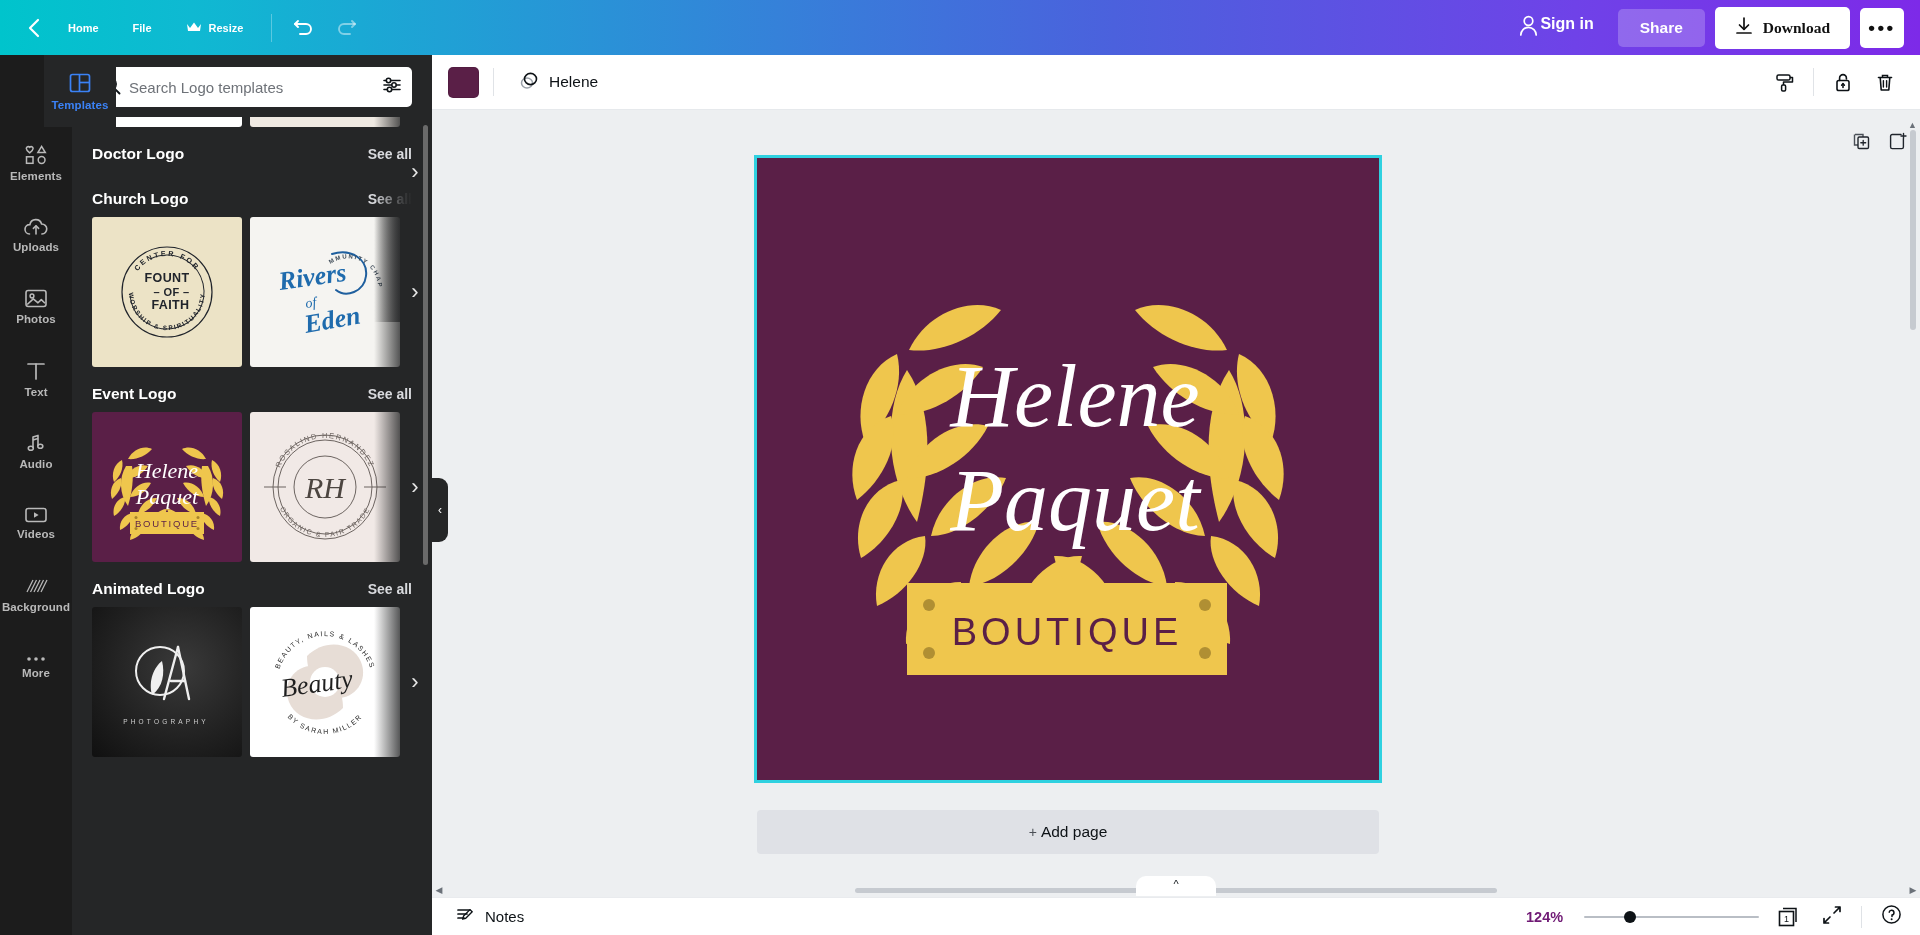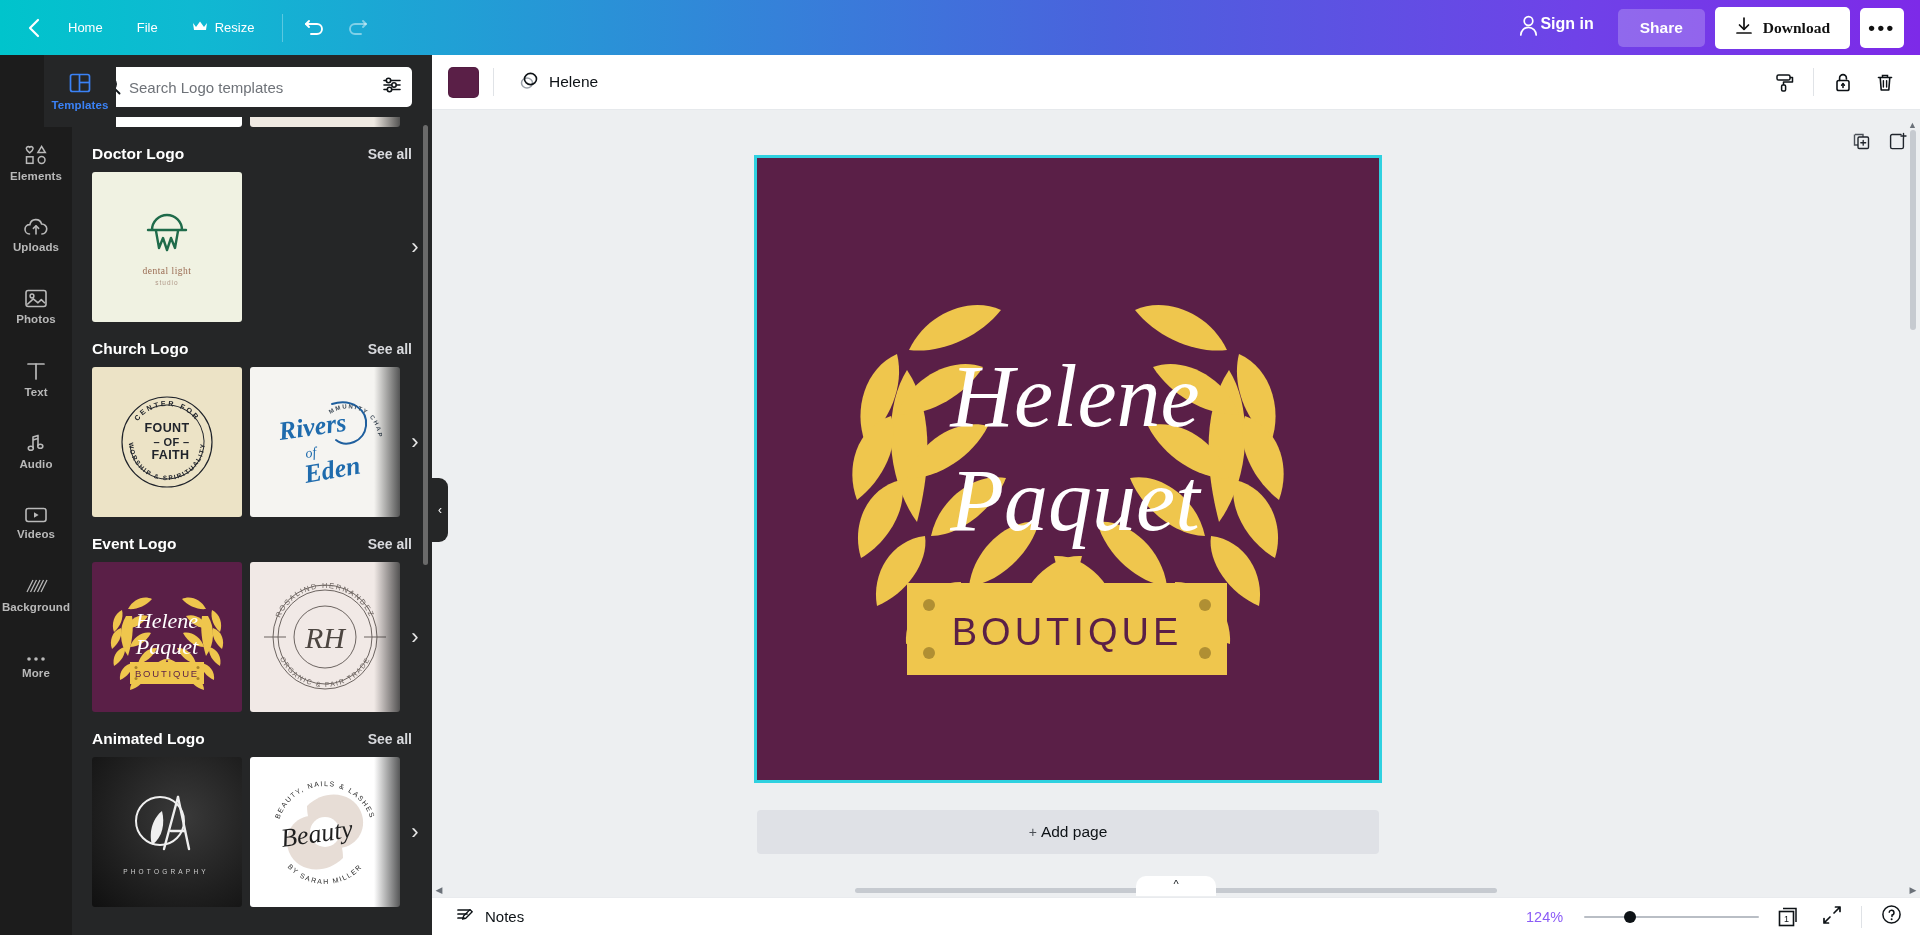--- a/index.html
+++ b/index.html
@@ -16,21 +16,21 @@
     position: absolute; left: 0; top: 0; width: 1920px; height: 55px;
     background: linear-gradient(90deg, #00c4cc 0%, #0fb9d2 10%, #4b61dd 58%, #6f42e8 82%, #7d2ae8 100%);
     display: flex; align-items: center; z-index: 40;
   }
   .tb-left { display: flex; align-items: center; height: 100%; padding-left: 16px; gap: 2px; }
   .tb-back {
     width: 34px; height: 34px; display: flex; align-items: center; justify-content: center;
     cursor: pointer; border-radius: 4px;
   }
   .tb-item {
-    color: #fff; font-size: 13px; font-weight: 400;
+    color: #fff; font-size: 11px; font-weight: 700;
     padding: 8px 16px; border-radius: 5px; cursor: pointer;
     display: flex; align-items: center; gap: 7px; white-space: nowrap;
   }
   .tb-divider { width: 1px; height: 28px; background: rgba(255,255,255,.3); margin: 0 10px; }
   .tb-icon-btn {
     width: 40px; height: 40px; border-radius: 5px; display: flex;
     align-items: center; justify-content: center; cursor: pointer;
   }
   .tb-right { margin-left: auto; display: flex; align-items: center; gap: 10px; padding-right: 16px; }
   .signin {
@@ -201,21 +201,21 @@
   .bottombar {
     position: absolute; left: 432px; top: 897px; width: 1488px; height: 38px;
     background: #fff; display: flex; align-items: center; padding: 0 14px;
     border-top: 1px solid #e9ebee; z-index: 20;
   }
   .notes-btn {
     display: flex; align-items: center; gap: 9px; padding: 6px 10px;
     border-radius: 5px; cursor: pointer; color: #0d1216; font-size: 15px;
   }
   .bb-right { margin-left: auto; display: flex; align-items: center; gap: 14px; }
-  .zoom-pct { font-size: 14.5px; color: #8b5cf6; font-weight: 400; min-width: 44px; }
+  .zoom-pct { font-size: 14.5px; color: #701a75; font-weight: 700; min-width: 44px; }
   .zoom-slider { position: relative; width: 175px; height: 14px; cursor: pointer; }
   .zs-track { position: absolute; top: 6px; left: 0; width: 175px; height: 2.5px; background: #b9bec5; border-radius: 2px; }
   .zs-knob { position: absolute; top: 1px; left: 40px; width: 12px; height: 12px; border-radius: 50%; background: #0d1216; }
   .bb-icon { width: 30px; height: 30px; display: flex; align-items: center; justify-content: center; cursor: pointer; border-radius: 4px; }
   .page-count-box { position: relative; width: 22px; height: 22px; }
   .bb-divider { width: 1px; height: 22px; background: #dfe2e6; }
 
   .corner-white { position: absolute; left: 0; top: 897px; width: 432px; height: 38px; background: #fff; z-index: 19; }
 </style>
 </head>
@@ -419,31 +419,20 @@
         <div class="thumb" style="height:48px;background:#fff;"></div>
         <div class="thumb" style="height:48px;background:#efe9e2;"></div>
         <div class="row-fade" style="height:48px;"></div>
       </div>
 
       <div class="sec-head">
         <span class="sec-title">Doctor Logo</span>
         <span class="see-all">See all</span>
       </div>
       <div class="row">
-        <div class="thumb" style="background:#f0f2e2;">
-          <div class="t-inner">
-            <svg width="58" height="50" viewBox="0 0 58 50">
-              <path d="M14 22 a15 15 0 0 1 30 0" stroke="#1f6b4a" stroke-width="2.4" fill="none"></path>
-              <path d="M10 22 H48" stroke="#1f6b4a" stroke-width="2.4" stroke-linecap="round"></path>
-              <path d="M18 23 L21 40 L25 30 L29 42 L33 30 L37 40 L40 23" stroke="#1f6b4a" stroke-width="2.4" fill="none" stroke-linejoin="round" stroke-linecap="round"></path>
-            </svg>
-            <div style="font-size:9.5px;color:#9a6b52;margin-top:8px;font-family:'Liberation Serif',serif;letter-spacing:.5px;">dental light</div>
-            <div style="font-size:6.5px;color:#b09888;margin-top:3px;letter-spacing:1px;">studio</div>
-          </div>
-        </div>
         <div class="row-fade"></div>
         <span class="row-arrow">›</span>
       </div>
 
       <div class="sec-head">
         <span class="sec-title">Church Logo</span>
         <span class="see-all">See all</span>
       </div>
       <div class="row">
         <div class="thumb" style="background:#ece3c6;">

